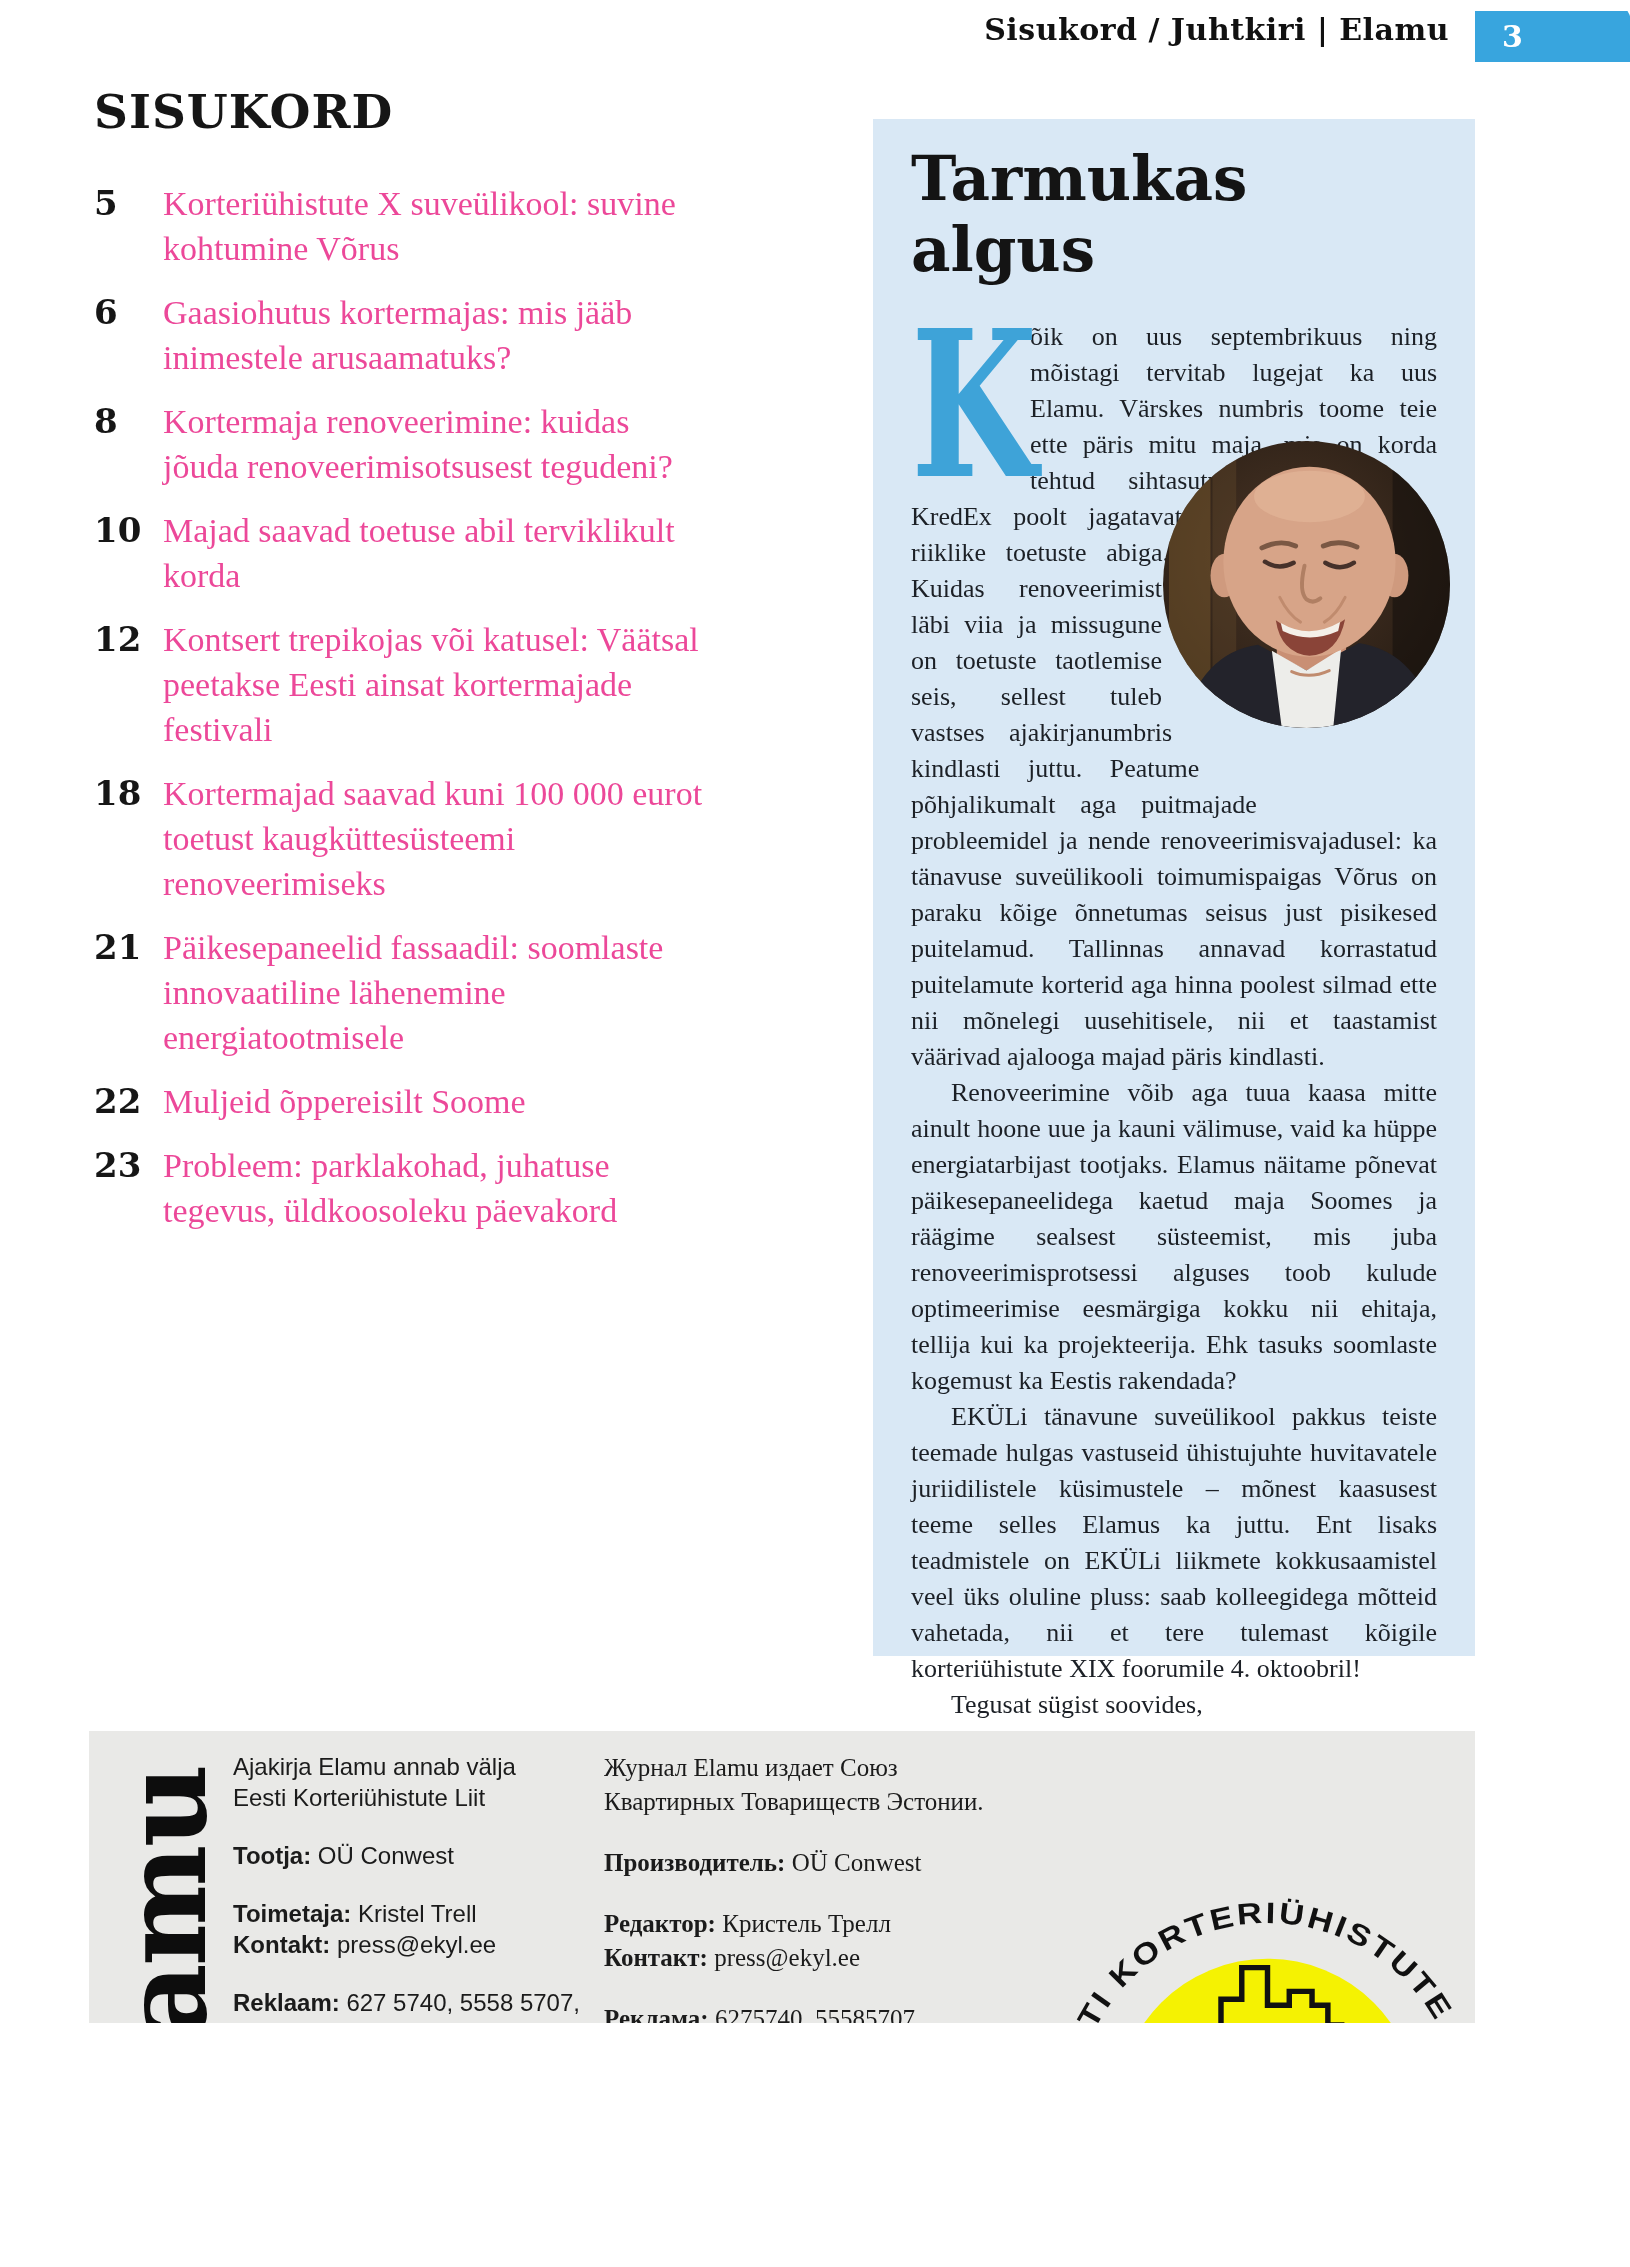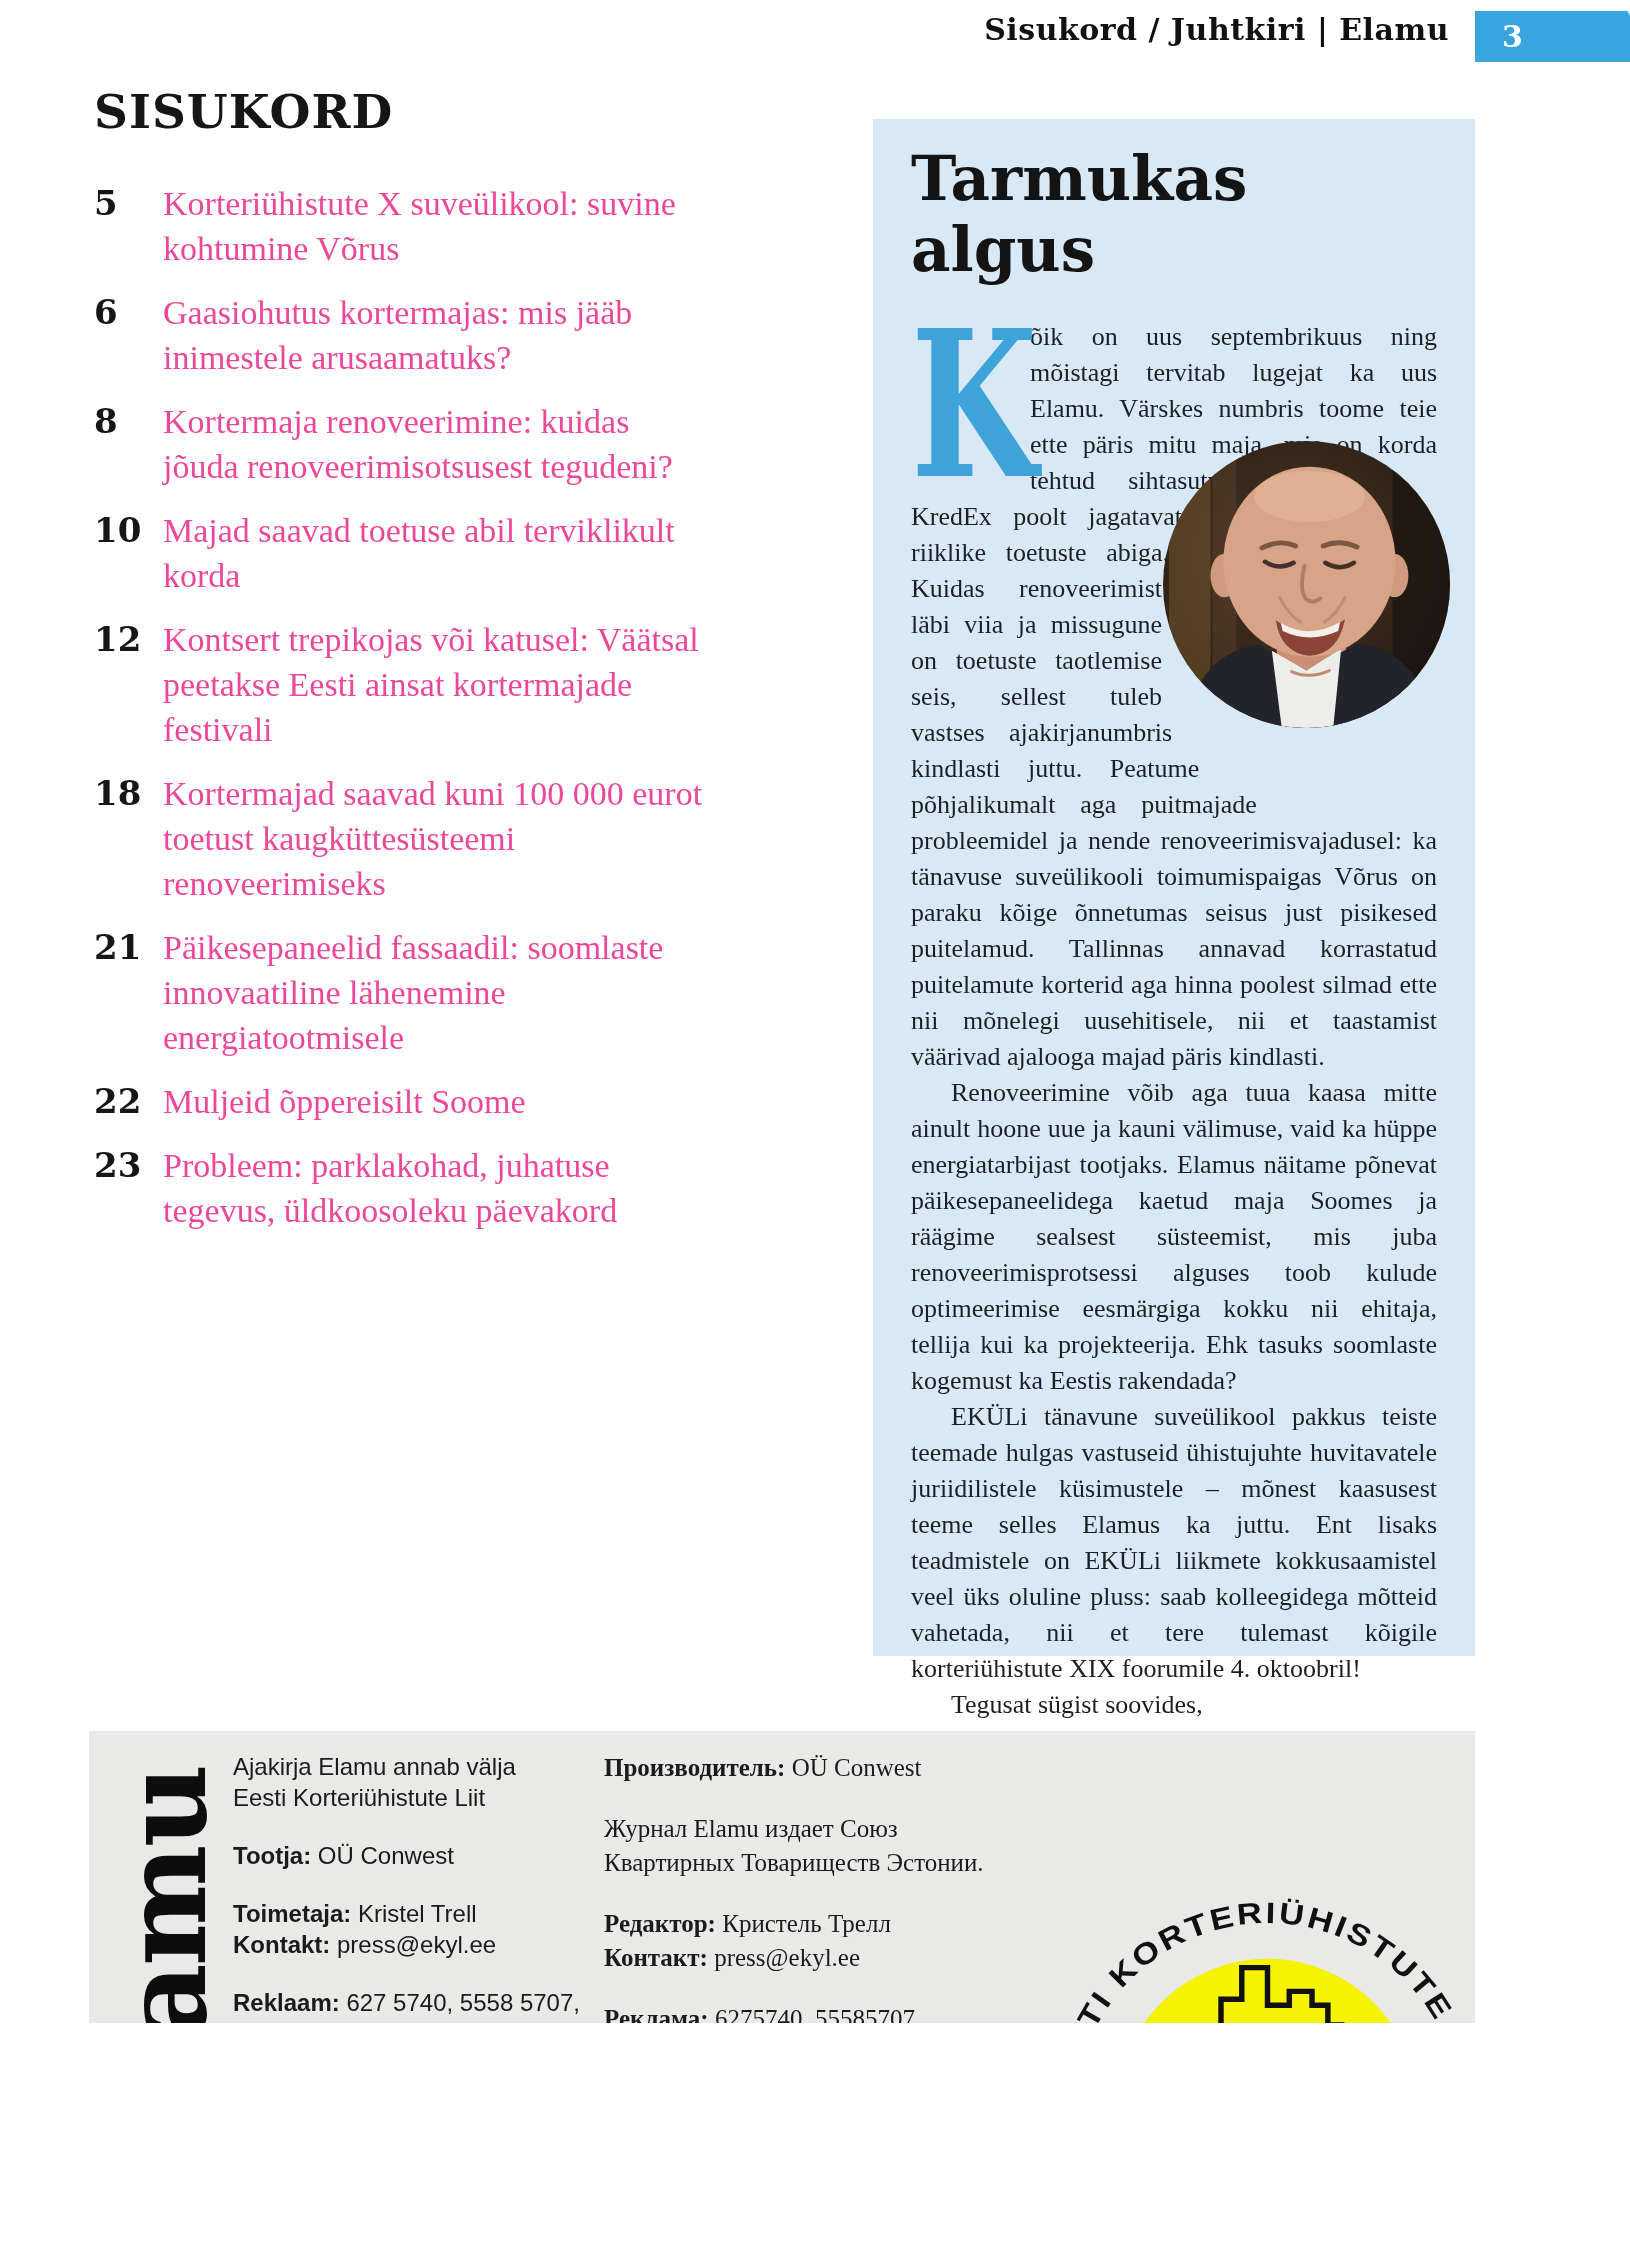--- a/index.html
+++ b/index.html
@@ -174,26 +174,26 @@
       </div>
       <div class="fgroup frow" style="">
         <span class="lbl">Trükk:</span><span> Ortwil OÜ</span>
       </div>
       <div class="fgroup frow">
         <span class="lbl">Kaanefoto:</span><span> Eda Varis</span>
       </div>
     </div>
 
     <div class="fcol fcol-ru">
-      <div class="fgroup frow">
-        <span class="lbl">Производитель:</span><span> OÜ Conwest</span>
-      </div>
       <div class="fgroup">
         <span class="fline">Журнал Elamu издает Союз</span>
         <span class="fline">Квартирных Товариществ Эстонии.</span>
+      </div>
+      <div class="fgroup frow">
+        <span class="lbl">Производитель:</span><span> OÜ Conwest</span>
       </div>
       <div class="fgroup">
         <span class="fline frow"><span class="lbl">Редактор:</span><span> Кристель Трелл</span></span>
         <span class="fline frow"><span class="lbl">Контакт:</span><span> press@ekyl.ee</span></span>
       </div>
       <div class="fgroup">
         <span class="fline frow"><span class="lbl">Реклама:</span><span> 6275740, 55585707,</span></span>
         <span class="fline">elamu@ekyl.ee</span>
       </div>
       <div class="fgroup frow">

